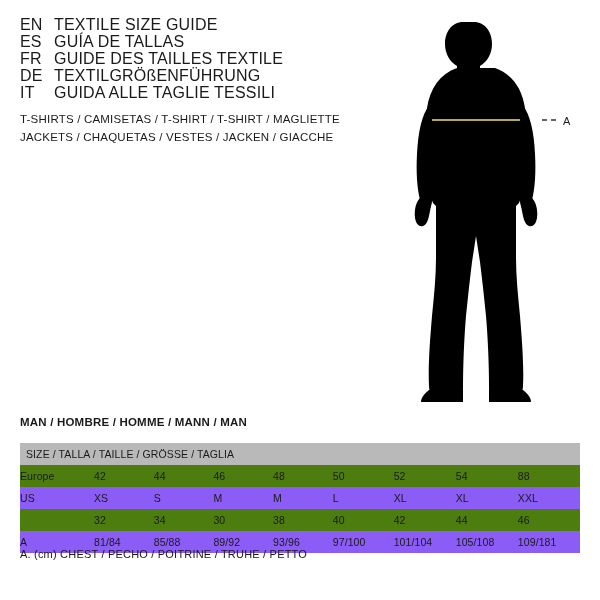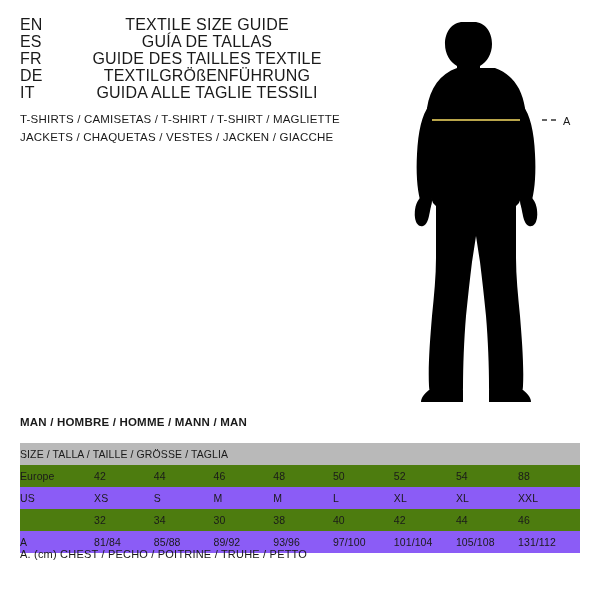--- a/index.html
+++ b/index.html
@@ -34,21 +34,20 @@
     font-size: 16px;
     line-height: 17px;
     letter-spacing: 0.2px;
   }
   .lang-code {
     width: 34px;
     flex: 0 0 34px;
   }
   .lang-text {
     flex: 1 1 auto;
-    text-align: center;
   }
 
   
   .cat-block {
     position: absolute;
     left: 20px;
     top: 110px;
     width: 360px;
   }
   .cat-line {
@@ -95,21 +94,21 @@
     letter-spacing: 0.1px;
   }
   table.size-table td {
     padding: 3px 0 3px 0;
     height: 16px;
     vertical-align: middle;
   }
   tr.head-row td {
     background: #b9b9b9;
     font-size: 10.5px;
-    padding-left: 0;
+    padding-left: 6px;
   }
   tr.shade td {
     background: #4d7c0f;
   }
   tr.plain td {
     background: #8b5cf6;
   }
   td.label-col {
     width: 84px;
     padding-left: 2px;
@@ -253,20 +252,20 @@
     </tr>
     <tr class="plain">
       <td class="label-col">A</td>
       <td class="val">81/84</td>
       <td class="val">85/88</td>
       <td class="val">89/92</td>
       <td class="val">93/96</td>
       <td class="val">97/100</td>
       <td class="val">101/104</td>
       <td class="val">105/108</td>
-      <td class="val">131/112</td>
+      <td class="val">109/181</td>
     </tr>
   </tbody>
     </table>
 
   <div class="footnote">A. (cm) CHEST / PECHO / POITRINE / TRUHE / PETTO</div>
 
 </div>
 
 </body></html>

